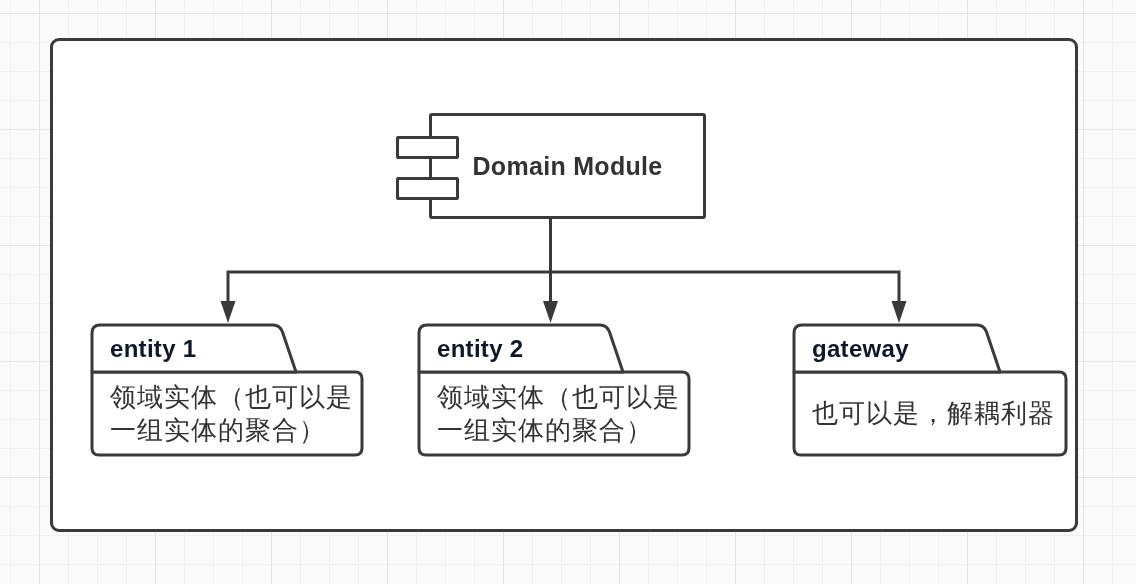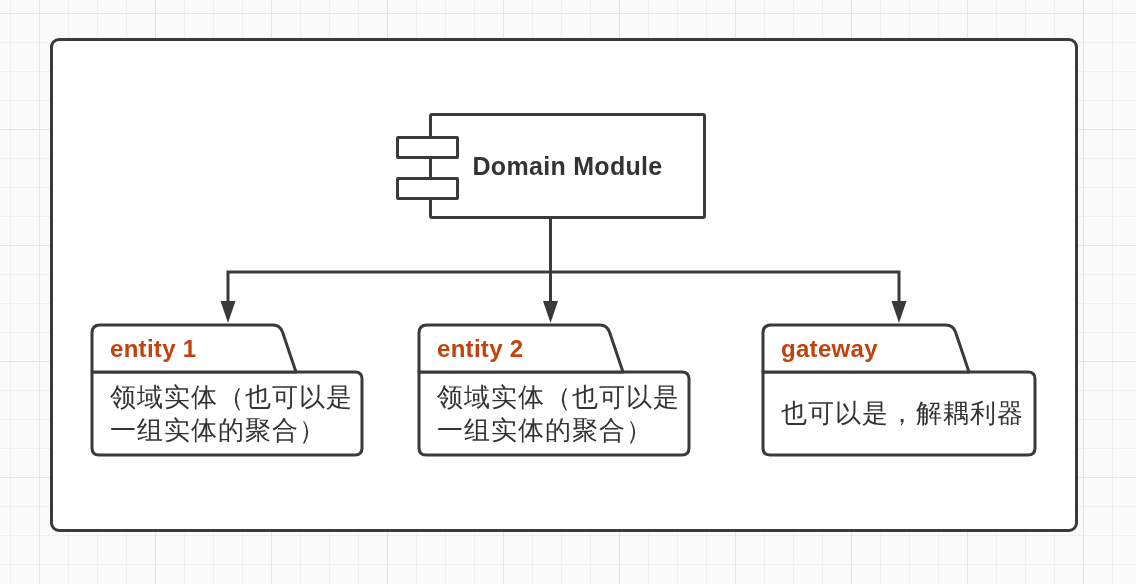--- a/index.html
+++ b/index.html
@@ -36,27 +36,27 @@
   .port{
     position:absolute;left:396px;width:63px;height:23px;
     box-sizing:border-box;border:3px solid #3a3a3a;border-radius:2px;background:#fff;
   }
   .port1{top:136px;}
   .port2{top:177px;}
   
   .node{position:absolute;top:325px;width:270px;height:130px;}
   .node-0{left:92px;}
   .node-1{left:419px;padding-left:31px;}
-  .node-2{left:763px;}
+  .node-2{left:794px;}
   .node-shape{position:absolute;left:-2px;top:-2px;}
   .shape{fill:#ffffff;stroke:#3a3a3a;stroke-width:3;stroke-linejoin:round;}
   .node-label{
     position:absolute;left:18px;top:0;height:47px;right:8px;
     display:flex;align-items:center;
-    font-size:24px;font-weight:600;letter-spacing:.3px;color:#c2410c;
+    font-size:24px;font-weight:600;letter-spacing:.3px;color:#0f172a;
   }
   .node-desc{
     position:absolute;left:18px;top:47px;right:6px;height:83px;
     display:flex;flex-direction:column;justify-content:center;
     font-size:26px;line-height:33px;letter-spacing:1px;color:#333;white-space:nowrap;
   }
 </style>
 </head>
 <body>
 

